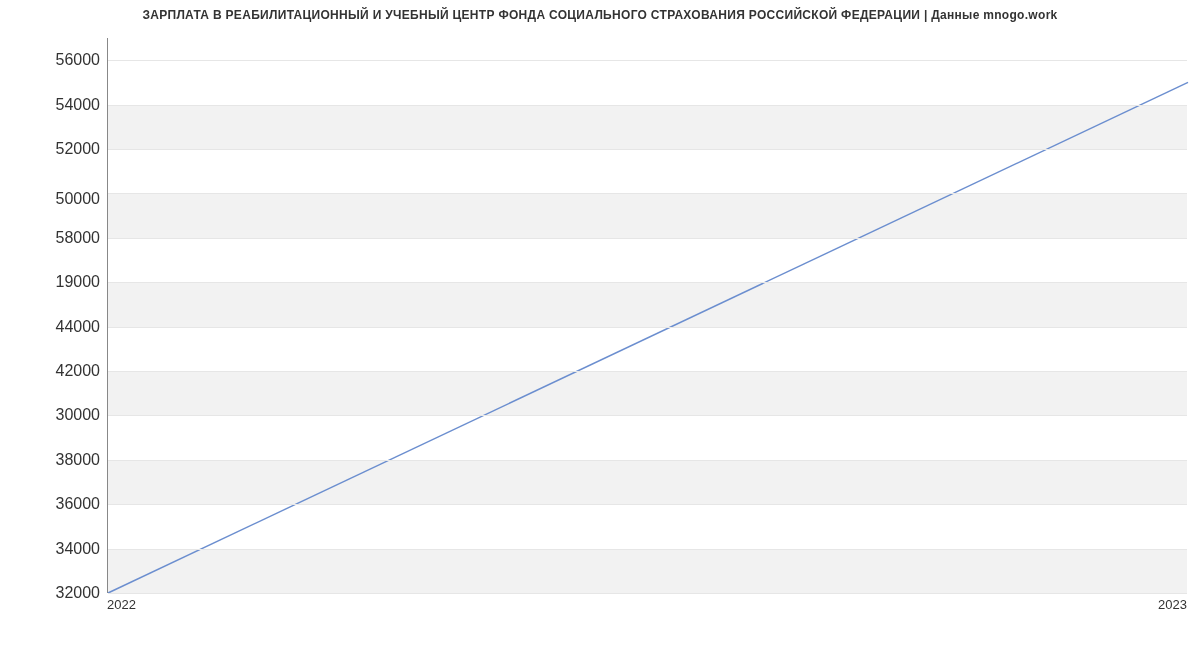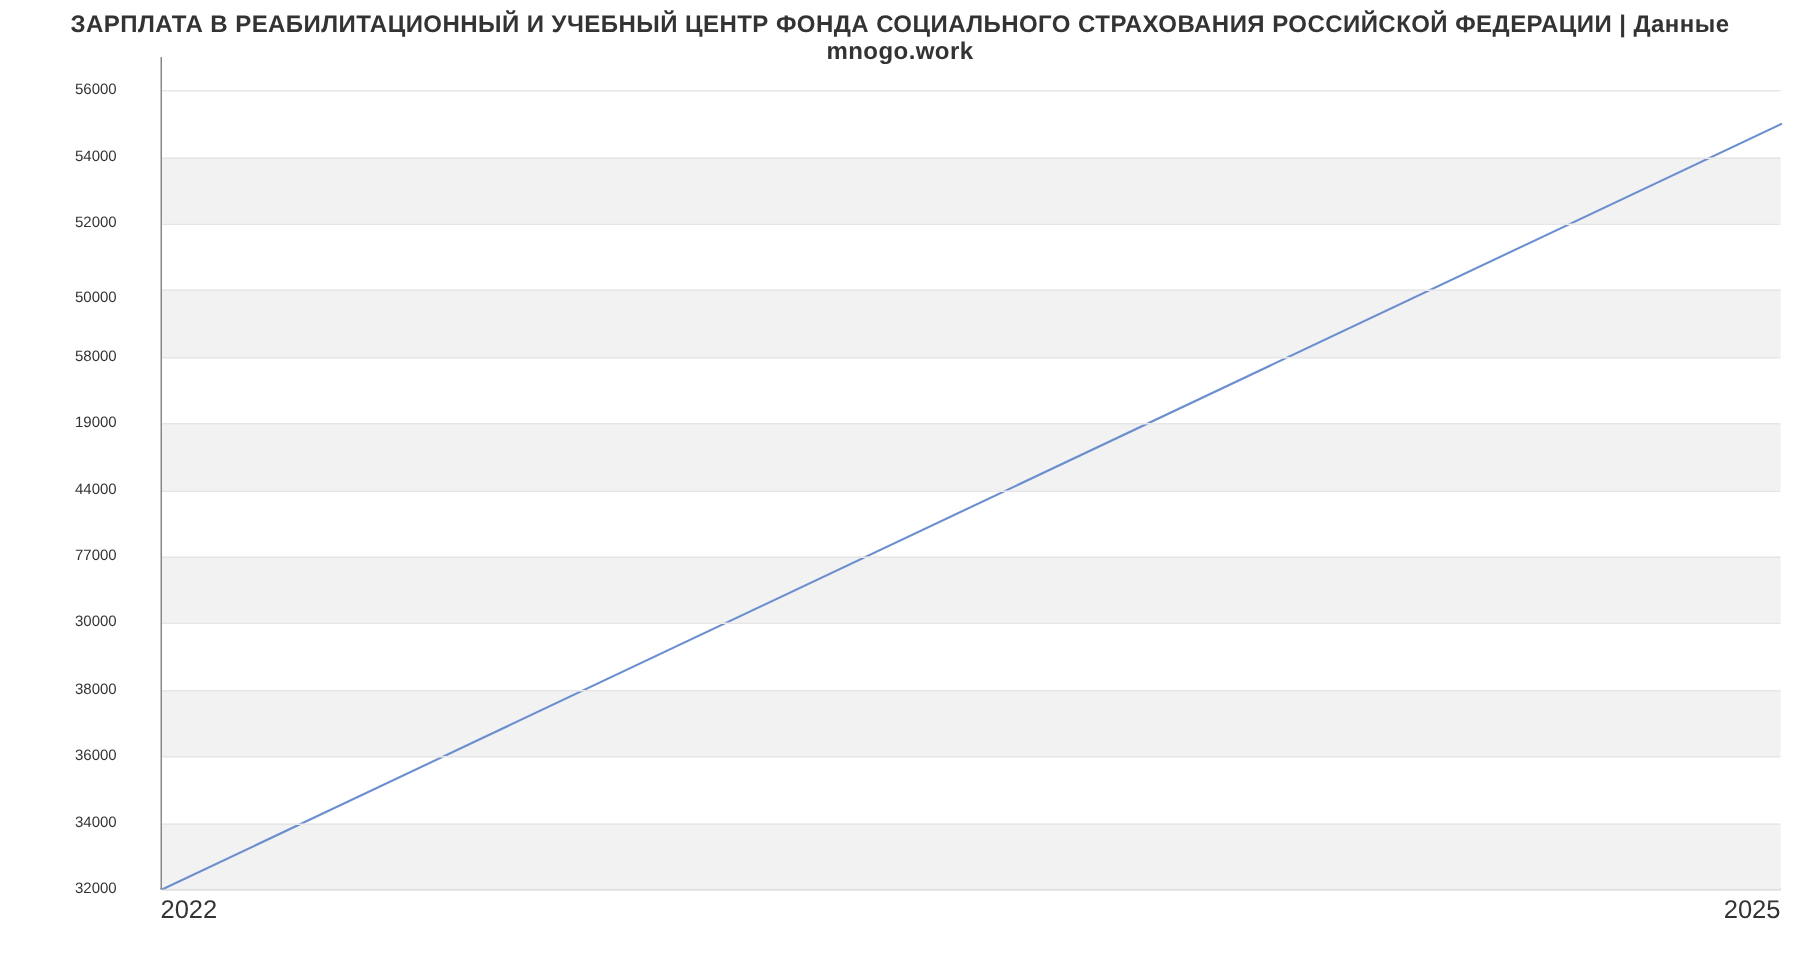--- a/index.html
+++ b/index.html
@@ -17,21 +17,21 @@
     width: 1200px;
     height: 650px;
   }
   .title {
     position: absolute;
     top: 8px;
     left: 0;
     width: 1200px;
     text-align: center;
     font-weight: bold;
-    font-size: 16px;
+    font-size: 12px;
     letter-spacing: 0.3px;
     color: #333;
   }
   .plot {
     position: absolute;
     left: 107px;
     top: 38px;
     width: 1080px;
     height: 555px;
     border-left: 1px solid #888;
@@ -48,28 +48,29 @@
     position: absolute;
     left: 0;
     width: 100%;
     height: 1px;
     background: #e6e6e6;
   }
   .ytick {
     position: absolute;
     right: 1100px;
     width: 50px;
-    font-size: 10px;
+    text-align: right;
+    font-size: 16px;
     color: #333;
     transform: translateY(-50%);
   }
   .xtick {
     position: absolute;
     top: 597px;
-    font-size: 17px;
+    font-size: 13px;
     color: #333;
   }
   svg.series {
     position: absolute;
     left: 0;
     top: 0;
     width: 100%;
     height: 100%;
     overflow: visible;
   }
@@ -107,23 +108,23 @@
       <div class="gridline" style="top: 155.4px;"></div>
       <div class="gridline" style="top: 111px;"></div>
       <div class="gridline" style="top: 66.6px;"></div>
       <div class="gridline" style="top: 22.2px;"></div>
     </div>
 <div class="ytick" style="top: 593px;">32000</div>
     <div class="ytick" style="top: 548.6px;">34000</div>
     <div class="ytick" style="top: 504.2px;">36000</div>
     <div class="ytick" style="top: 459.8px;">38000</div>
     <div class="ytick" style="top: 415.4px;">30000</div>
-    <div class="ytick" style="top: 371px;">77000</div>
+    <div class="ytick" style="top: 371px;">42000</div>
     <div class="ytick" style="top: 326.6px;">44000</div>
     <div class="ytick" style="top: 282.2px;">19000</div>
     <div class="ytick" style="top: 237.8px;">58000</div>
     <div class="ytick" style="top: 199px;">50000</div>
     <div class="ytick" style="top: 149px;">52000</div>
     <div class="ytick" style="top: 104.6px;">54000</div>
     <div class="ytick" style="top: 60.2px;">56000</div>
     <div class="xtick" style="left: 107px;">2022</div>
-    <div class="xtick" style="left: 1187px; transform: translateX(-100%);">2025</div>
+    <div class="xtick" style="left: 1187px; transform: translateX(-100%);">2023</div>
   </div>
 
 </body></html>

